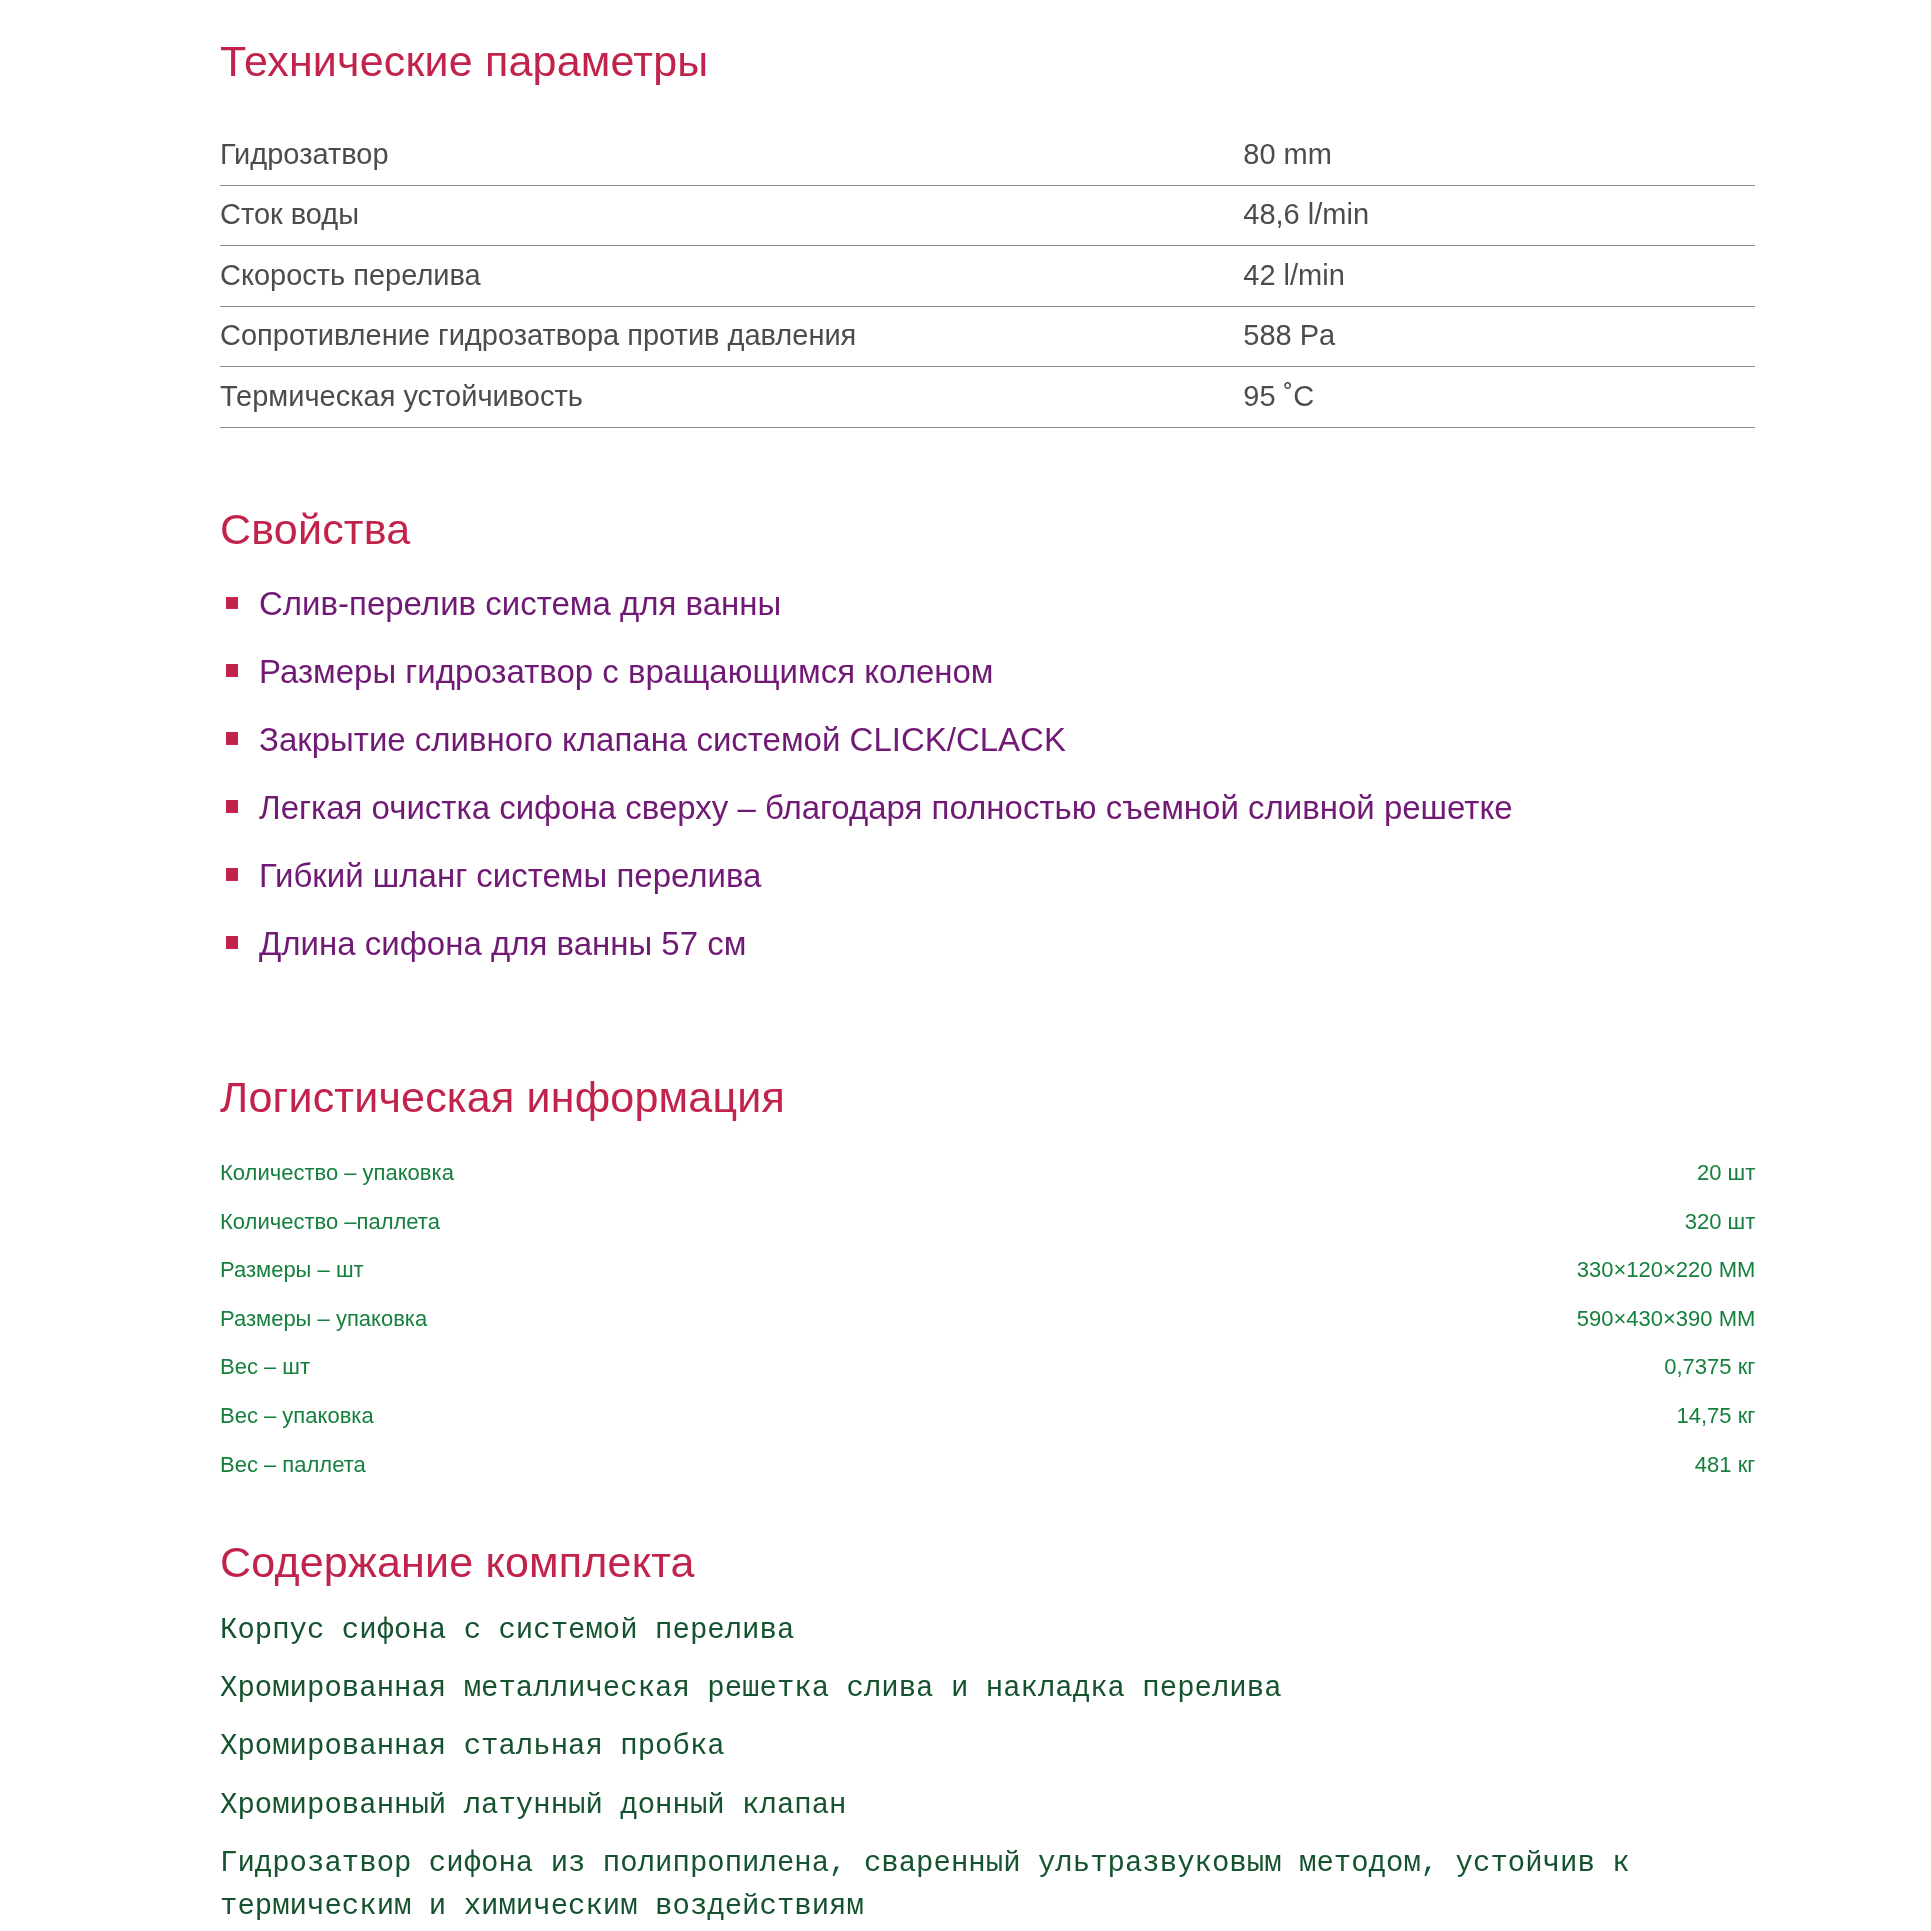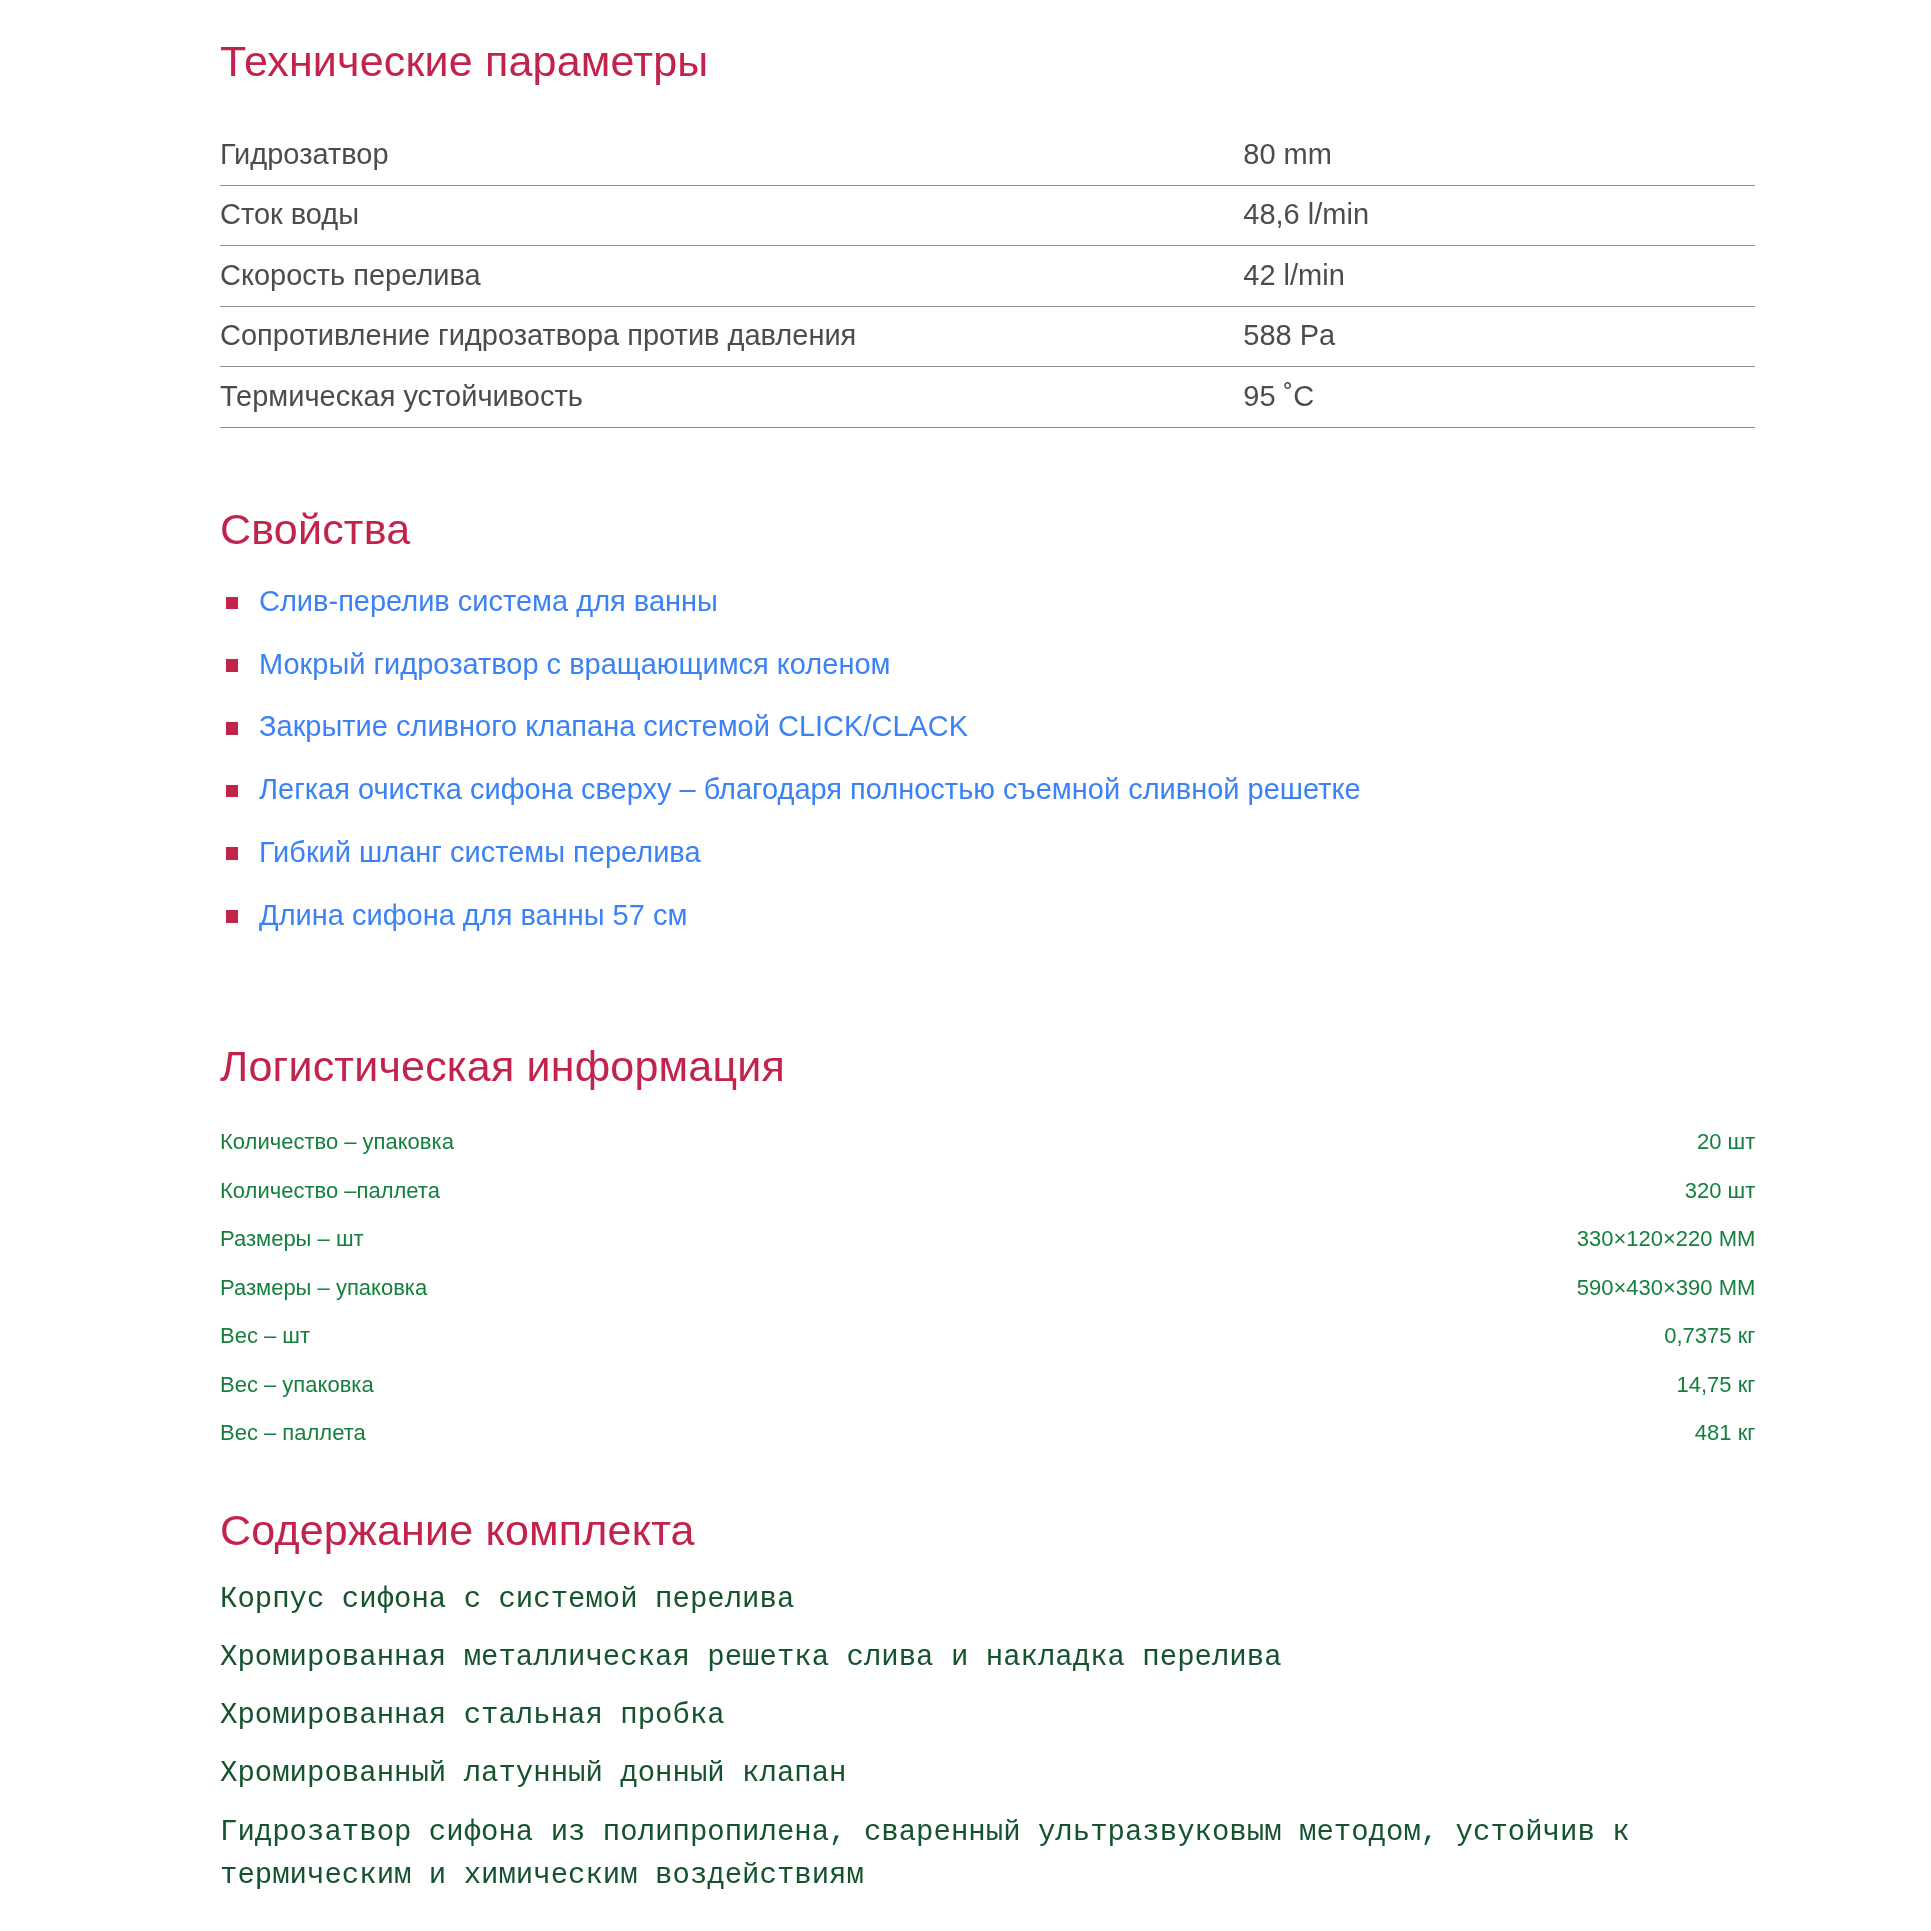--- a/index.html
+++ b/index.html
@@ -74,23 +74,23 @@
   
   .features {
     list-style: none;
     margin: 31px 0 0 0;
     padding: 0;
   }
   .features li {
     position: relative;
     padding-left: 39px;
     margin-bottom: 25px;
-    font-size: 29px;
+    font-size: 33px;
     line-height: 1.3;
-    color: #3b82f6;
+    color: #701a75;
     white-space: nowrap;
   }
   .features li .bullet {
     position: absolute;
     left: 5.8px;
     top: 13.5px;
     width: 12.6px;
     height: 12.6px;
     background: #c2234b;
     display: block;
@@ -178,21 +178,21 @@
     <section class="block-features">
       <h2 class="section-heading">Свойства</h2>
 
       <ul class="features">
         <li>
           <span class="bullet"></span>
           <span>Слив-перелив система для ванны</span>
         </li>
         <li>
           <span class="bullet"></span>
-          <span>Мокрый гидрозатвор с вращающимся коленом</span>
+          <span>Размеры гидрозатвор с вращающимся коленом</span>
         </li>
         <li>
           <span class="bullet"></span>
           <span>Закрытие сливного клапана системой CLICK/CLACK</span>
         </li>
         <li>
           <span class="bullet"></span>
           <span>Легкая очистка сифона сверху – благодаря полностью съемной сливной решетке</span>
         </li>
         <li>

